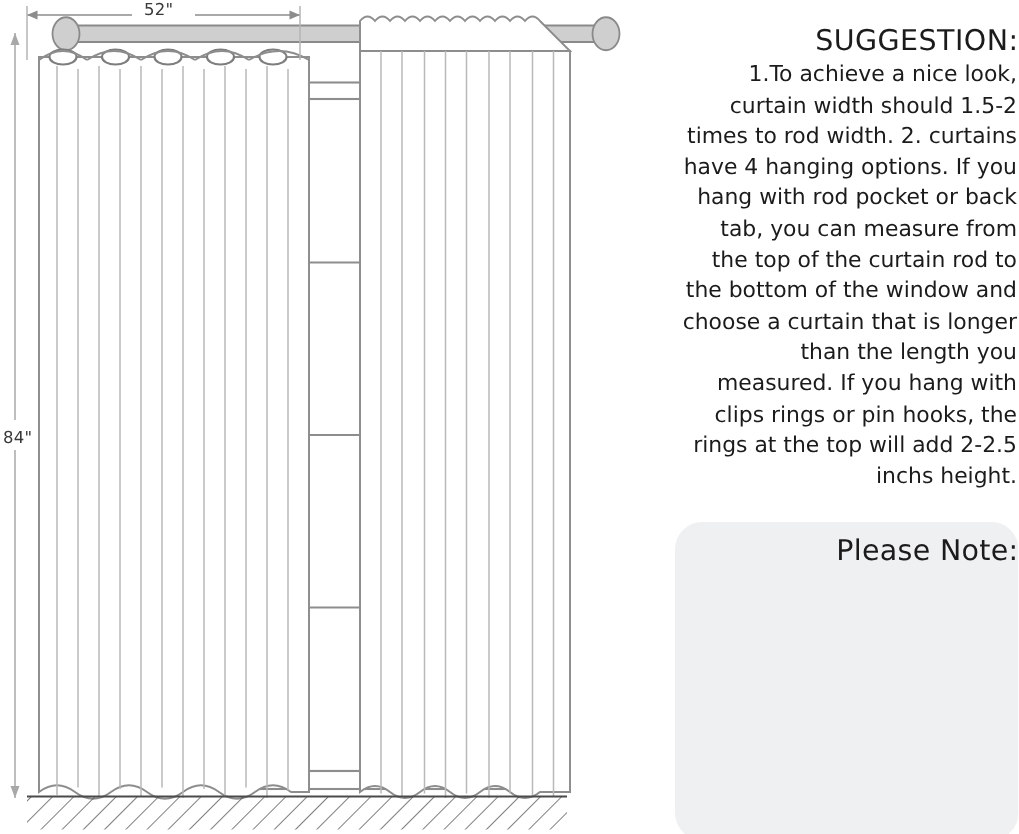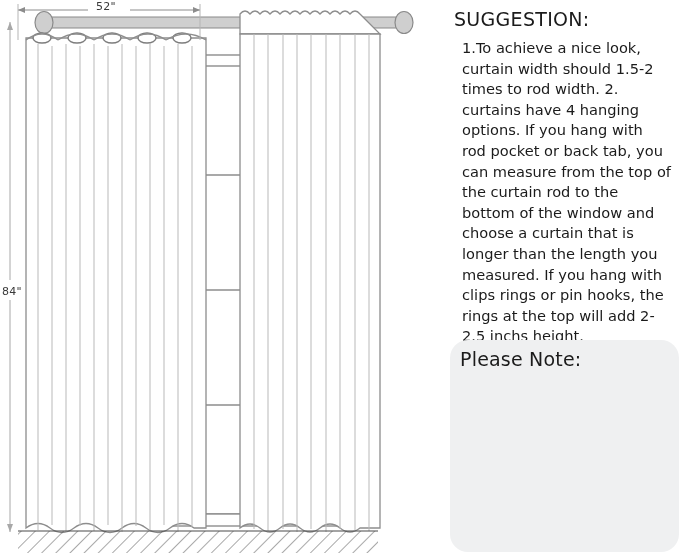--- a/index.html
+++ b/index.html
@@ -48,23 +48,24 @@
   }
   #dim-height-label {
     left: 2px;
     top: 285px;
   }
 
   
   #text-column {
     position: absolute;
     left: 446px;
-    top: 0;
+    top: 8px;
     width: 233px;
     height: 544px;
+    text-align: right;
   }
 
   #suggestion-block {
     position: absolute;
     left: 8px;
     top: 8px;
     width: 225px;
   }
   #suggestion-title {
     font-size: 19px;
@@ -73,21 +74,21 @@
     margin: 0 0 2px 0;
     font-weight: 400;
   }
   .body-line {
     font-size: 14.6px;
     line-height: 20.6px;
     color: #1b1b1b;
     margin: 0;
   }
   #suggestion-body {
-    margin: 8px;
+    margin: 1px;
   }
 
   #note-block {
     position: absolute;
     left: 4px;
     top: 340px;
     width: 229px;
     height: 212px;
     background: #eff0f1;
     border-radius: 18px;

